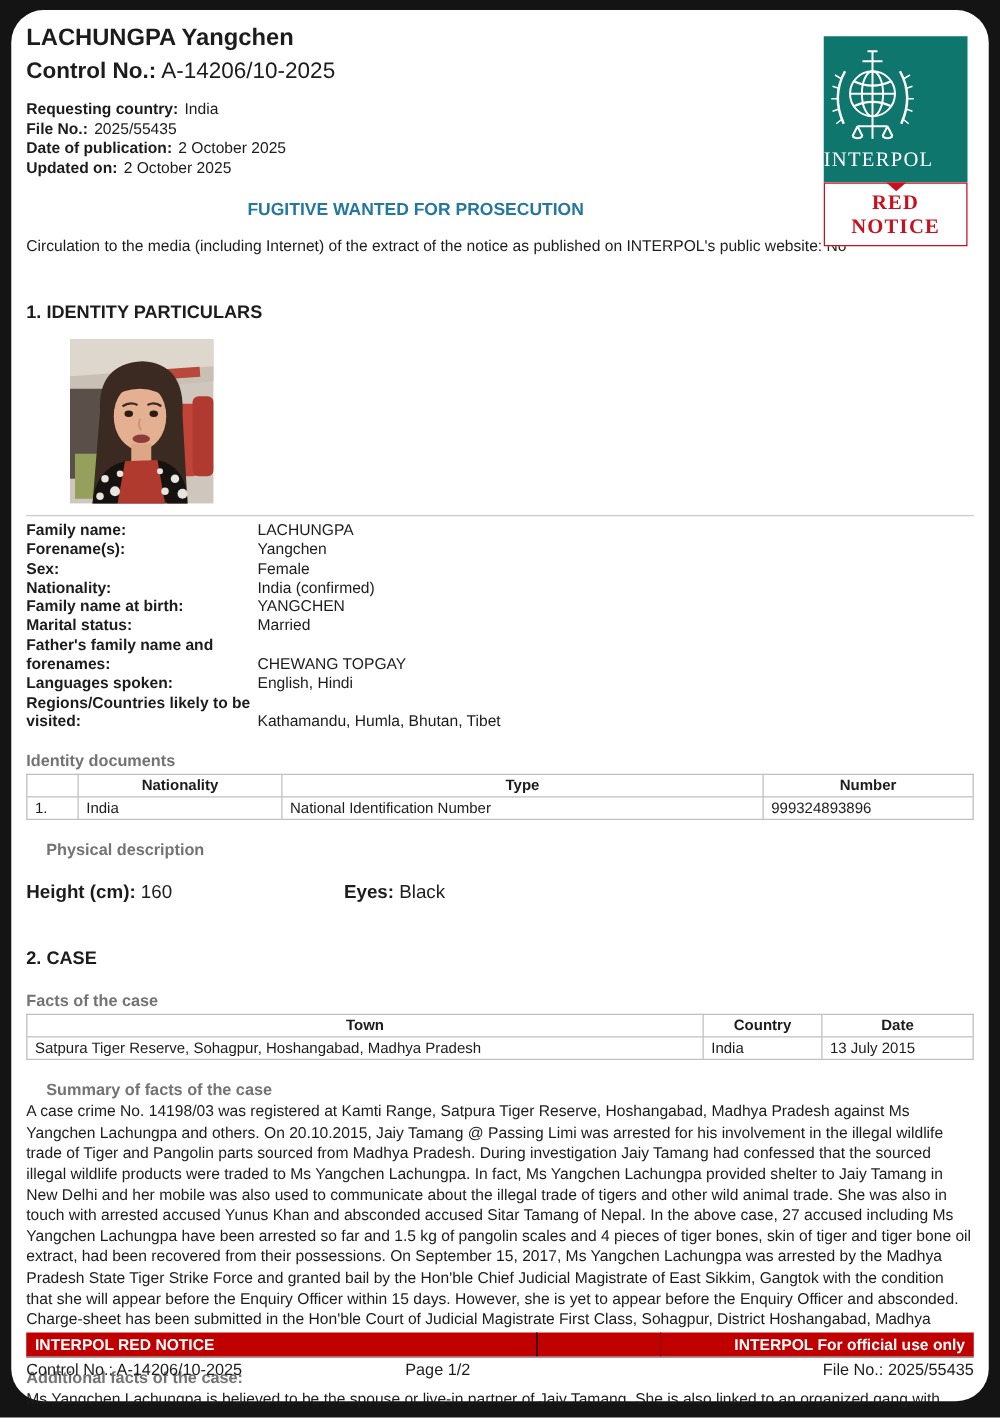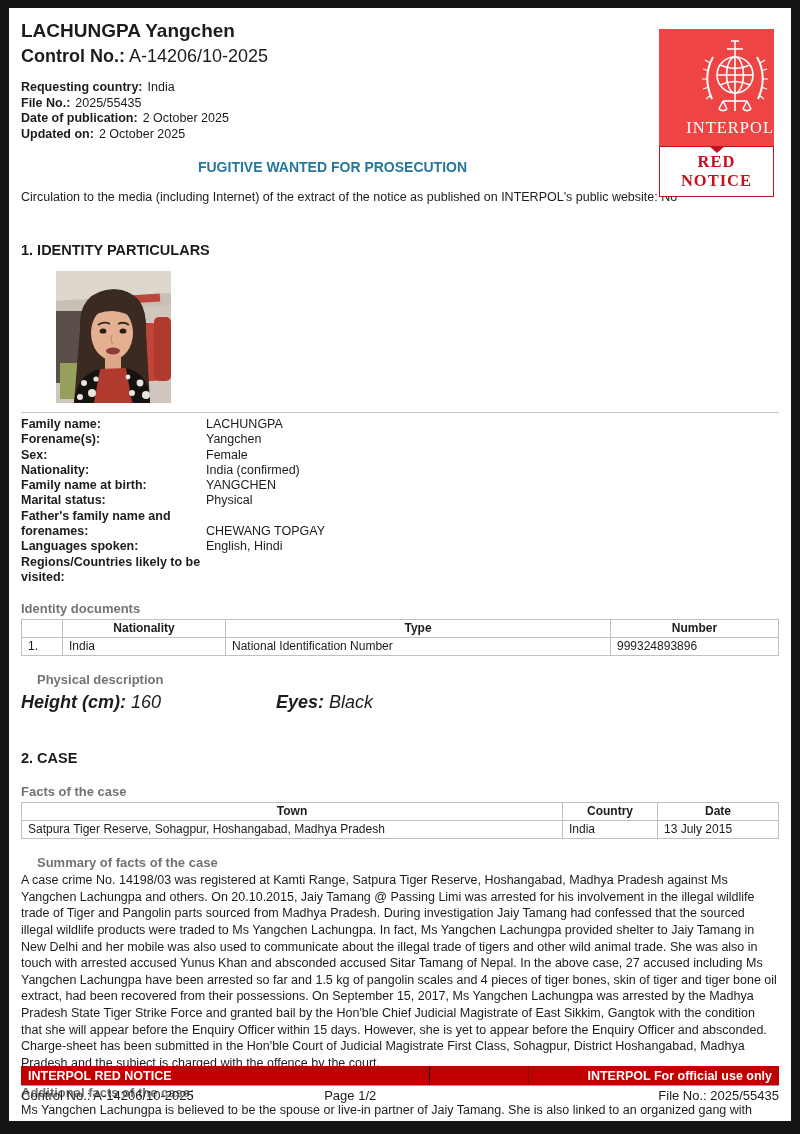--- a/index.html
+++ b/index.html
@@ -9,31 +9,32 @@
     font-family:"Liberation Sans","DejaVu Sans",sans-serif;
     color:#1c1c1c;
     overflow:hidden;
     position:relative;
   }
   .page{
     position:absolute;left:9px;top:8px;right:9px;bottom:13px;
     background:#ffffff;
     padding:0 12px;
     box-sizing:border-box;
+    border-radius:26px;
   }
   
   .doc-header{position:relative;}
   .doc-title{font-size:19px;font-weight:bold;margin-top:11px;line-height:23px;}
   .control-line{font-size:18px;margin-top:3px;line-height:22px;}
   .control-line .lbl{font-weight:bold;}
   .meta{margin-top:13px;font-size:12.5px;line-height:15.5px;}
   .meta .lbl{font-weight:bold;margin-right:5px;}
   
   .logo{position:absolute;top:10px;right:5px;width:115px;}
-  .logo-red{background:#ef4444;height:117px;position:relative;text-align:right;}
+  .logo-red{background:#0f766e;height:117px;position:relative;text-align:left;}
   .logo-word{position:absolute;bottom:8px;left:0;right:0;color:#fff;
     font-family:"Liberation Serif","DejaVu Serif",serif;
     font-size:16.5px;letter-spacing:1px;}
   .logo-white{border:1px solid #c8101e;background:#fff;height:44px;position:relative;
     text-align:center;padding-top:5px;box-sizing:content-box;}
   .logo-notch{position:absolute;top:-1px;left:50%;margin-left:-8px;width:0;height:0;
     border-left:8px solid transparent;border-right:8px solid transparent;
     border-top:7px solid #c8101e;}
   .logo-rn{color:#c8101e;font-family:"Liberation Serif","DejaVu Serif",serif;
     font-weight:bold;font-size:16.5px;line-height:19px;letter-spacing:1px;}
@@ -55,21 +56,21 @@
   table.doc{border-collapse:collapse;width:100%;margin-top:3px;font-size:12px;}
   table.doc th,table.doc td{border:1px solid #c0c0c0;padding:1px 6px;line-height:15px;}
   table.doc th{font-weight:bold;text-align:center;}
   table.doc td{text-align:left;}
   .idt{margin-top:16px;}
   .col-num{width:28px;}
   .col-nat{width:150px;}
   .col-type{width:372px;}
   .col-country{width:82px;}
   .col-date{width:108px;}
-  .phys-line{margin-top:5px;font-size:18px;font-style:italic;}
+  .phys-line{margin-top:18px;font-size:15px;}
   .phys-line .lbl{font-weight:bold;}
   .phys-height{display:inline-block;width:250px;}
   
   .para{font-size:12.5px;line-height:16.6px;margin-top:2px;text-align:left;}
   .mt16{margin-top:16px;padding-left:16px;}
   .mt14{margin-top:14px;}
   .mt18{margin-top:18px;}
   
   .footer{position:absolute;left:12px;right:12px;bottom:17px;}
   .footer-bar{background:#c00000;display:flex;height:19px;align-items:center;
@@ -212,32 +213,33 @@
     <div class="frow">
         <span class="lbl">Nationality:</span>
         <span>India (confirmed)</span>
       </div>
     <div class="frow">
         <span class="lbl">Family name at birth:</span>
         <span>YANGCHEN</span>
       </div>
     <div class="frow">
         <span class="lbl">Marital status:</span>
-        <span>Physical</span>
+        <span>Married</span>
       </div>
     <div class="frow">
         <span class="lbl">Father's family name and forenames:</span>
         <span>CHEWANG TOPGAY</span>
       </div>
     <div class="frow">
         <span class="lbl">Languages spoken:</span>
         <span>English, Hindi</span>
       </div>
     <div class="frow">
         <span class="lbl">Regions/Countries likely to be visited:</span>
+        <span>Kathamandu, Humla, Bhutan, Tibet</span>
       </div>
   </div>
 
   <div class="sub-h idt">Identity documents</div>
   <table class="doc">
     <tbody>
         <tr>
       <th class="col-num"></th>
       <th class="col-nat">Nationality</th>
       <th class="col-type">Type</th>

